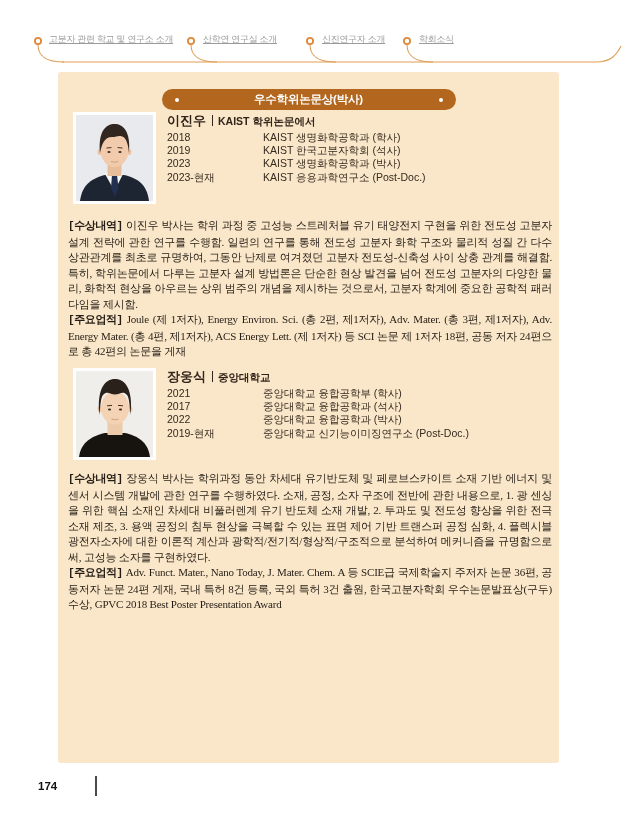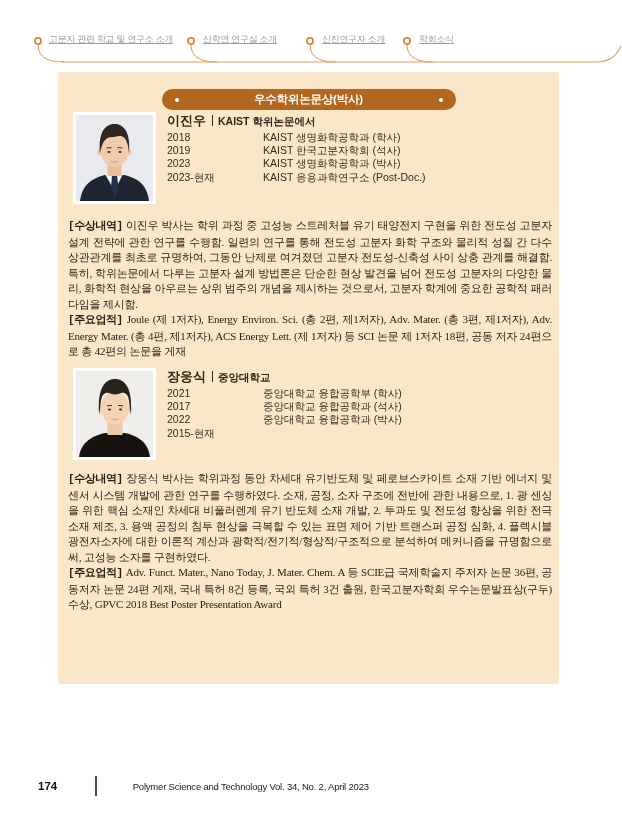--- a/index.html
+++ b/index.html
@@ -5,21 +5,21 @@
   * { margin:0; padding:0; box-sizing:border-box; }
   html,body { width:622px; height:830px; }
   body {
     position:relative; background:#ffffff; overflow:hidden;
     font-family:"Liberation Sans", sans-serif; color:#241d15;
   }
   
   .nav-svg { position:absolute; left:0; top:0; }
   .nav-label { position:absolute; top:33px; font-size:9px; color:#9b9b9b; letter-spacing:-0.3px; white-space:nowrap;text-decoration:underline; }
   
-  .content { position:absolute; left:58px; top:72px; width:501px; height:612px; background:#fae7ca; border-radius:3px; }
+  .content { position:absolute; left:58px; top:72px; width:501px; height:691px; background:#fae7ca; border-radius:3px; }
   .banner { position:absolute; left:50%; transform:translateX(-50%); top:17px; width:294px; height:21px;
             background:#b2661e; border-radius:11px; color:#ffffff; font-weight:bold; font-size:11.5px;
             display:flex; align-items:center; justify-content:center; letter-spacing:-0.2px; }
   .banner .dot { position:absolute; width:4px; height:4px; background:#fff; border-radius:50%; top:8.5px; }
   .dot-left { left:13px; } .dot-right { right:13px; }
   .photo { position:absolute; left:15px; width:83px; height:92px; border:3px solid #ffffff; background:#e9eaed; overflow:hidden; }
   .photo svg { display:block; }
   .name-line { position:absolute; left:109px; font-size:13px; font-weight:bold; color:#33241a; white-space:nowrap; }
   .name-line .aff { font-size:10.5px; color:#33241a; }
   .name-bar { display:inline-block; width:1px; height:11px; background:#33241a; margin:0 5px 0 6px; vertical-align:-1px; }
@@ -133,28 +133,28 @@
     </div>
     <div class="edu-row">
       <span class="edu-year">2017</span>
       <span>중앙대학교 융합공학과 (석사)</span>
     </div>
     <div class="edu-row">
       <span class="edu-year">2022</span>
       <span>중앙대학교 융합공학과 (박사)</span>
     </div>
     <div class="edu-row">
-      <span class="edu-year">2015-현재</span>
+      <span class="edu-year">2019-현재</span>
+      <span>중앙대학교 신기능이미징연구소 (Post-Doc.)</span>
     </div>
   </div>
   <div class="para-block" style="top:399px">
     <p class="para"><b>[수상내역]</b>
       <span>장웅식 박사는 학위과정 동안 차세대 유기반도체 및 페로브스카이트 소재 기반 에너지 및 센서 시스템 개발에 관한 연구를 수행하였다. 소재, 공정, 소자 구조에 전반에 관한 내용으로, 1. 광 센싱을 위한 핵심 소재인 차세대 비풀러렌계 유기 반도체 소재 개발, 2. 투과도 및 전도성 향상을 위한 전극 소재 제조, 3. 용액 공정의 침투 현상을 극복할 수 있는 표면 제어 기반 트랜스퍼 공정 심화, 4. 플렉시블 광전자소자에 대한 이론적 계산과 광학적/전기적/형상적/구조적으로 분석하여 메커니즘을 규명함으로써, 고성능 소자를 구현하였다.</span></p>
     <p class="para"><b>[주요업적]</b>
       <span>Adv. Funct. Mater., Nano Today, J. Mater. Chem. A 등 SCIE급 국제학술지 주저자 논문 36편, 공동저자 논문 24편 게재, 국내 특허 8건 등록, 국외 특허 3건 출원, 한국고분자학회 우수논문발표상(구두) 수상, GPVC 2018 Best Poster Presentation Award</span></p>
   </div>
 </div>
 
 <div class="footer">
   <span class="page-num">174</span>
   <span class="footer-divider"></span>
-  <span class="journal-title">Polymer Science and Technology  Vol. 34, No. 2, April 2023</span>
 </div>
 
 </body></html>

